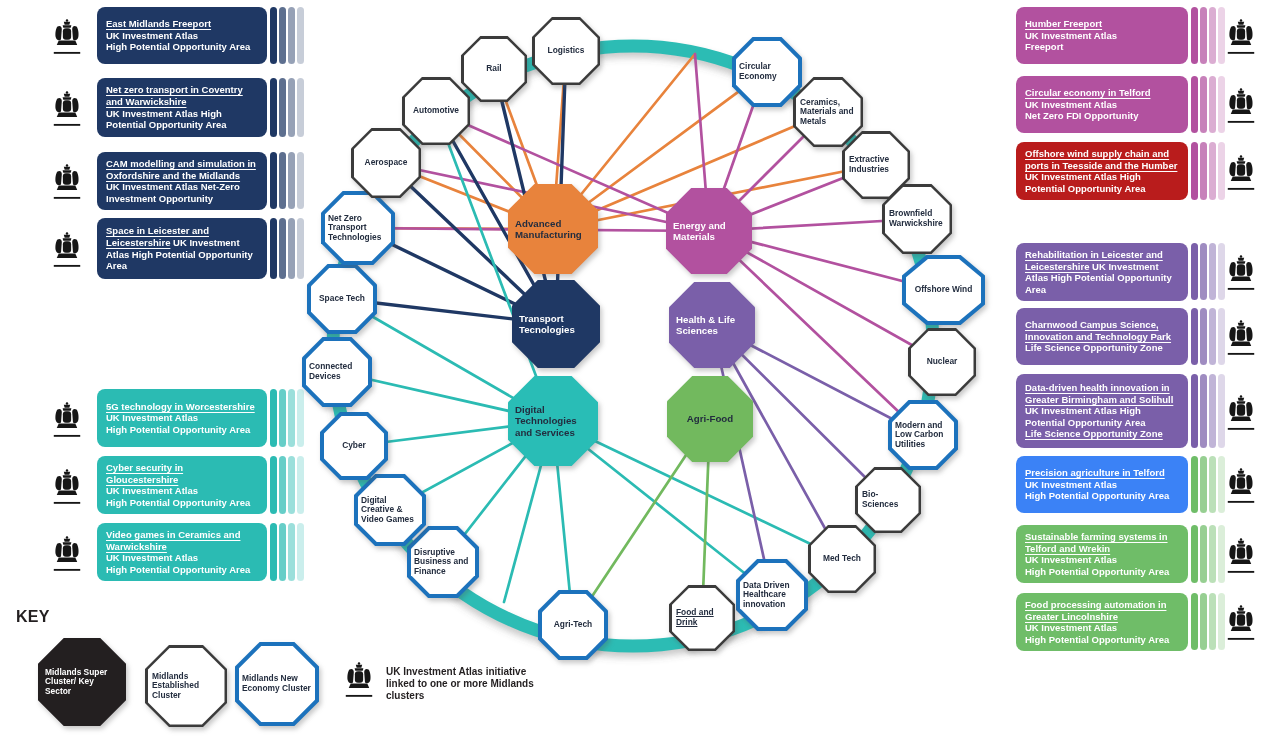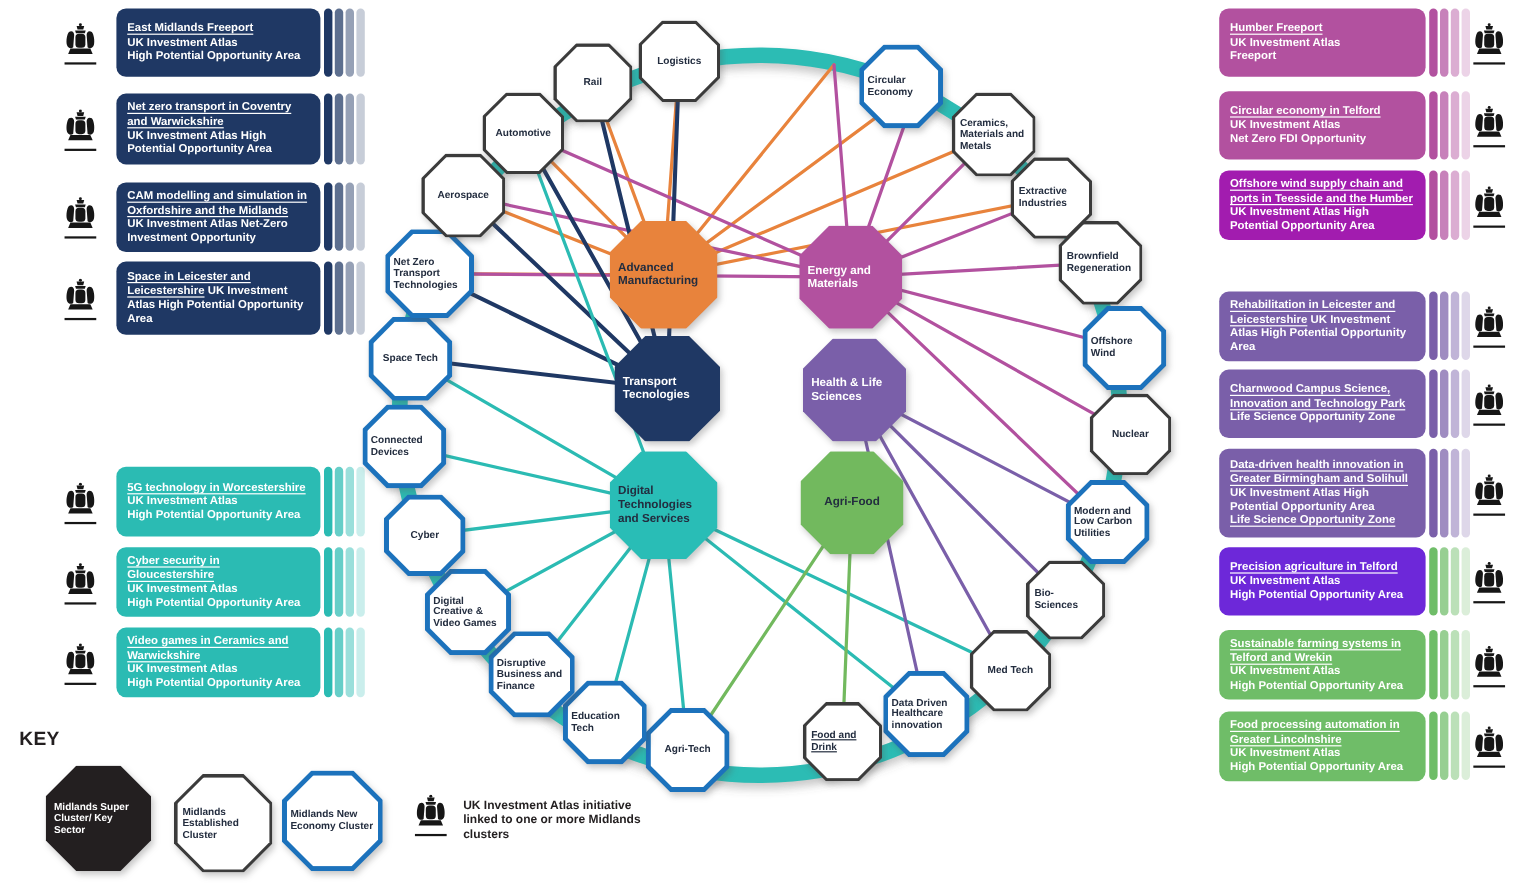--- a/index.html
+++ b/index.html
@@ -131,41 +131,41 @@
       <div class="oct-wrap" style="left: 461px; top: 36px; width: 66px; height: 66px;">
         <div class="oct" style="background: rgb(59, 59, 59);"></div>
         <div class="oct" style="inset: 2.5px; background: rgb(255, 255, 255);"></div>
         <div class="oct-label" style="color: rgb(35, 45, 63);">Rail</div>
       </div>
       <div class="oct-wrap" style="left: 532px; top: 17px; width: 68px; height: 68px;">
         <div class="oct" style="background: rgb(59, 59, 59);"></div>
         <div class="oct" style="inset: 2.5px; background: rgb(255, 255, 255);"></div>
         <div class="oct-label" style="color: rgb(35, 45, 63);">Logistics</div>
       </div>
-      <div class="oct-wrap" style="left: 716px; top: 37px; width: 70px; height: 70px;">
+      <div class="oct-wrap" style="left: 732px; top: 37px; width: 70px; height: 70px;">
         <div class="oct" style="background: rgb(28, 114, 188);"></div>
         <div class="oct" style="inset: 4px; background: rgb(255, 255, 255);"></div>
         <div class="oct-label" style="color: rgb(35, 45, 63);">Circular Economy</div>
       </div>
       <div class="oct-wrap" style="left: 793px; top: 77px; width: 70px; height: 70px;">
         <div class="oct" style="background: rgb(59, 59, 59);"></div>
         <div class="oct" style="inset: 2.5px; background: rgb(255, 255, 255);"></div>
         <div class="oct-label" style="color: rgb(35, 45, 63);">Ceramics, Materials and Metals</div>
       </div>
       <div class="oct-wrap" style="left: 842px; top: 131px; width: 68px; height: 68px;">
         <div class="oct" style="background: rgb(59, 59, 59);"></div>
         <div class="oct" style="inset: 2.5px; background: rgb(255, 255, 255);"></div>
         <div class="oct-label" style="color: rgb(35, 45, 63);">Extractive Industries</div>
       </div>
       <div class="oct-wrap" style="left: 882px; top: 184px; width: 70px; height: 70px;">
         <div class="oct" style="background: rgb(59, 59, 59);"></div>
         <div class="oct" style="inset: 2.5px; background: rgb(255, 255, 255);"></div>
-        <div class="oct-label" style="color: rgb(35, 45, 63);">Brownfield Regeneration</div>
-      </div>
-      <div class="oct-wrap" style="left: 902px; top: 255px; width: 70px; height: 70px;">
+        <div class="oct-label" style="color: rgb(35, 45, 63);">Brownfield Warwickshire</div>
+      </div>
+      <div class="oct-wrap" style="left: 902px; top: 255px; width: 83px; height: 70px;">
         <div class="oct" style="background: rgb(28, 114, 188);"></div>
         <div class="oct" style="inset: 4px; background: rgb(255, 255, 255);"></div>
         <div class="oct-label" style="color: rgb(35, 45, 63);">Offshore Wind</div>
       </div>
       <div class="oct-wrap" style="left: 908px; top: 328px; width: 68px; height: 68px;">
         <div class="oct" style="background: rgb(59, 59, 59);"></div>
         <div class="oct" style="inset: 2.5px; background: rgb(255, 255, 255);"></div>
         <div class="oct-label" style="color: rgb(35, 45, 63);">Nuclear</div>
       </div>
       <div class="oct-wrap" style="left: 888px; top: 400px; width: 70px; height: 70px;">
@@ -190,25 +190,20 @@
       </div>
       <div class="oct-wrap" style="left: 669px; top: 585px; width: 66px; height: 66px;">
         <div class="oct" style="background: rgb(59, 59, 59);"></div>
         <div class="oct" style="inset: 2.5px; background: rgb(255, 255, 255);"></div>
         <div class="oct-label" style="color: rgb(35, 45, 63); text-decoration: underline;">Food and Drink</div>
       </div>
       <div class="oct-wrap" style="left: 538px; top: 590px; width: 70px; height: 70px;">
         <div class="oct" style="background: rgb(28, 114, 188);"></div>
         <div class="oct" style="inset: 4px; background: rgb(255, 255, 255);"></div>
         <div class="oct-label" style="color: rgb(35, 45, 63);">Agri-Tech</div>
-      </div>
-      <div class="oct-wrap" style="left: 469px; top: 567px; width: 70px; height: 70px;">
-        <div class="oct" style="background: rgb(28, 114, 188);"></div>
-        <div class="oct" style="inset: 4px; background: rgb(255, 255, 255);"></div>
-        <div class="oct-label" style="color: rgb(35, 45, 63);">Education Tech</div>
       </div>
       <div class="oct-wrap" style="left: 407px; top: 526px; width: 72px; height: 72px;">
         <div class="oct" style="background: rgb(28, 114, 188);"></div>
         <div class="oct" style="inset: 4px; background: rgb(255, 255, 255);"></div>
         <div class="oct-label" style="color: rgb(35, 45, 63);">Disruptive Business and Finance</div>
       </div>
       <div class="oct-wrap" style="left: 354px; top: 474px; width: 72px; height: 72px;">
         <div class="oct" style="background: rgb(28, 114, 188);"></div>
         <div class="oct" style="inset: 4px; background: rgb(255, 255, 255);"></div>
         <div class="oct-label" style="color: rgb(35, 45, 63);">Digital Creative &amp; Video Games</div>
@@ -437,21 +432,21 @@
             <circle cx="17" cy="1.8" r="1.4"></circle>
             <path d="M13.4 3h7.2l-.9 3.4h-5.4z"></path>
             <path d="M12 7.2h10l-.8 2.6h-8.4z"></path>
             <rect x="12.3" y="10.4" width="9.4" height="13.2" rx="3.4"></rect>
             <path d="M6.2 8.6c3.2-1.8 5 .8 4.9 3l-.9 11.6c-2.2 1.8-5.2.7-6-2.4-.9-3.8.1-10.3 2-12.2z"></path>
             <path d="M27.8 8.6c-3.2-1.8-5 .8-4.9 3l.9 11.6c2.2 1.8 5.2.7 6-2.4.9-3.8-.1-10.3-2-12.2z"></path>
             <path d="M7.6 24.4h18.8l2.2 5H5.4z"></path>
             <rect x="2" y="37.4" width="30" height="2.1"></rect>
           </g>
         </svg></div>
-      <div class="callout" style="left: 1016px; top: 142px; width: 172px; min-height: 58px; background: #a21caf;">
+      <div class="callout" style="left: 1016px; top: 142px; width: 172px; min-height: 58px; background: #b91c1c;">
         <div><span class="u">Offshore wind supply chain and ports in Teesside and the Humber</span><span> UK Investment Atlas High Potential Opportunity Area</span></div>
       </div>
       <div class="stripes" style="left: 1191px; top: 142px; height: 58px;">
         <i style="background: rgb(178, 81, 159); opacity: 1;"></i>
         <i style="background: rgb(178, 81, 159); opacity: 0.72;"></i>
         <i style="background: rgb(178, 81, 159); opacity: 0.47;"></i>
         <i style="background: rgb(178, 81, 159); opacity: 0.25;"></i>
       </div>
       <div class="crest" style="left: 1226px; top: 154.5px;"><svg viewBox="0 0 34 42" width="30" height="37">
           <g fill="#161616">
@@ -521,21 +516,21 @@
             <circle cx="17" cy="1.8" r="1.4"></circle>
             <path d="M13.4 3h7.2l-.9 3.4h-5.4z"></path>
             <path d="M12 7.2h10l-.8 2.6h-8.4z"></path>
             <rect x="12.3" y="10.4" width="9.4" height="13.2" rx="3.4"></rect>
             <path d="M6.2 8.6c3.2-1.8 5 .8 4.9 3l-.9 11.6c-2.2 1.8-5.2.7-6-2.4-.9-3.8.1-10.3 2-12.2z"></path>
             <path d="M27.8 8.6c-3.2-1.8-5 .8-4.9 3l.9 11.6c2.2 1.8 5.2.7 6-2.4.9-3.8-.1-10.3-2-12.2z"></path>
             <path d="M7.6 24.4h18.8l2.2 5H5.4z"></path>
             <rect x="2" y="37.4" width="30" height="2.1"></rect>
           </g>
         </svg></div>
-      <div class="callout" style="left: 1016px; top: 456px; width: 172px; min-height: 57px; background: #6d28d9;">
+      <div class="callout" style="left: 1016px; top: 456px; width: 172px; min-height: 57px; background: #3b82f6;">
         <div><span class="u">Precision agriculture in Telford</span><br><span>UK Investment Atlas</span><br><span>High Potential Opportunity Area</span></div>
       </div>
       <div class="stripes" style="left: 1191px; top: 456px; height: 57px;">
         <i style="background: rgb(111, 189, 104); opacity: 1;"></i>
         <i style="background: rgb(111, 189, 104); opacity: 0.72;"></i>
         <i style="background: rgb(111, 189, 104); opacity: 0.47;"></i>
         <i style="background: rgb(111, 189, 104); opacity: 0.25;"></i>
       </div>
       <div class="crest" style="left: 1226px; top: 468px;"><svg viewBox="0 0 34 42" width="30" height="37">
           <g fill="#161616">

